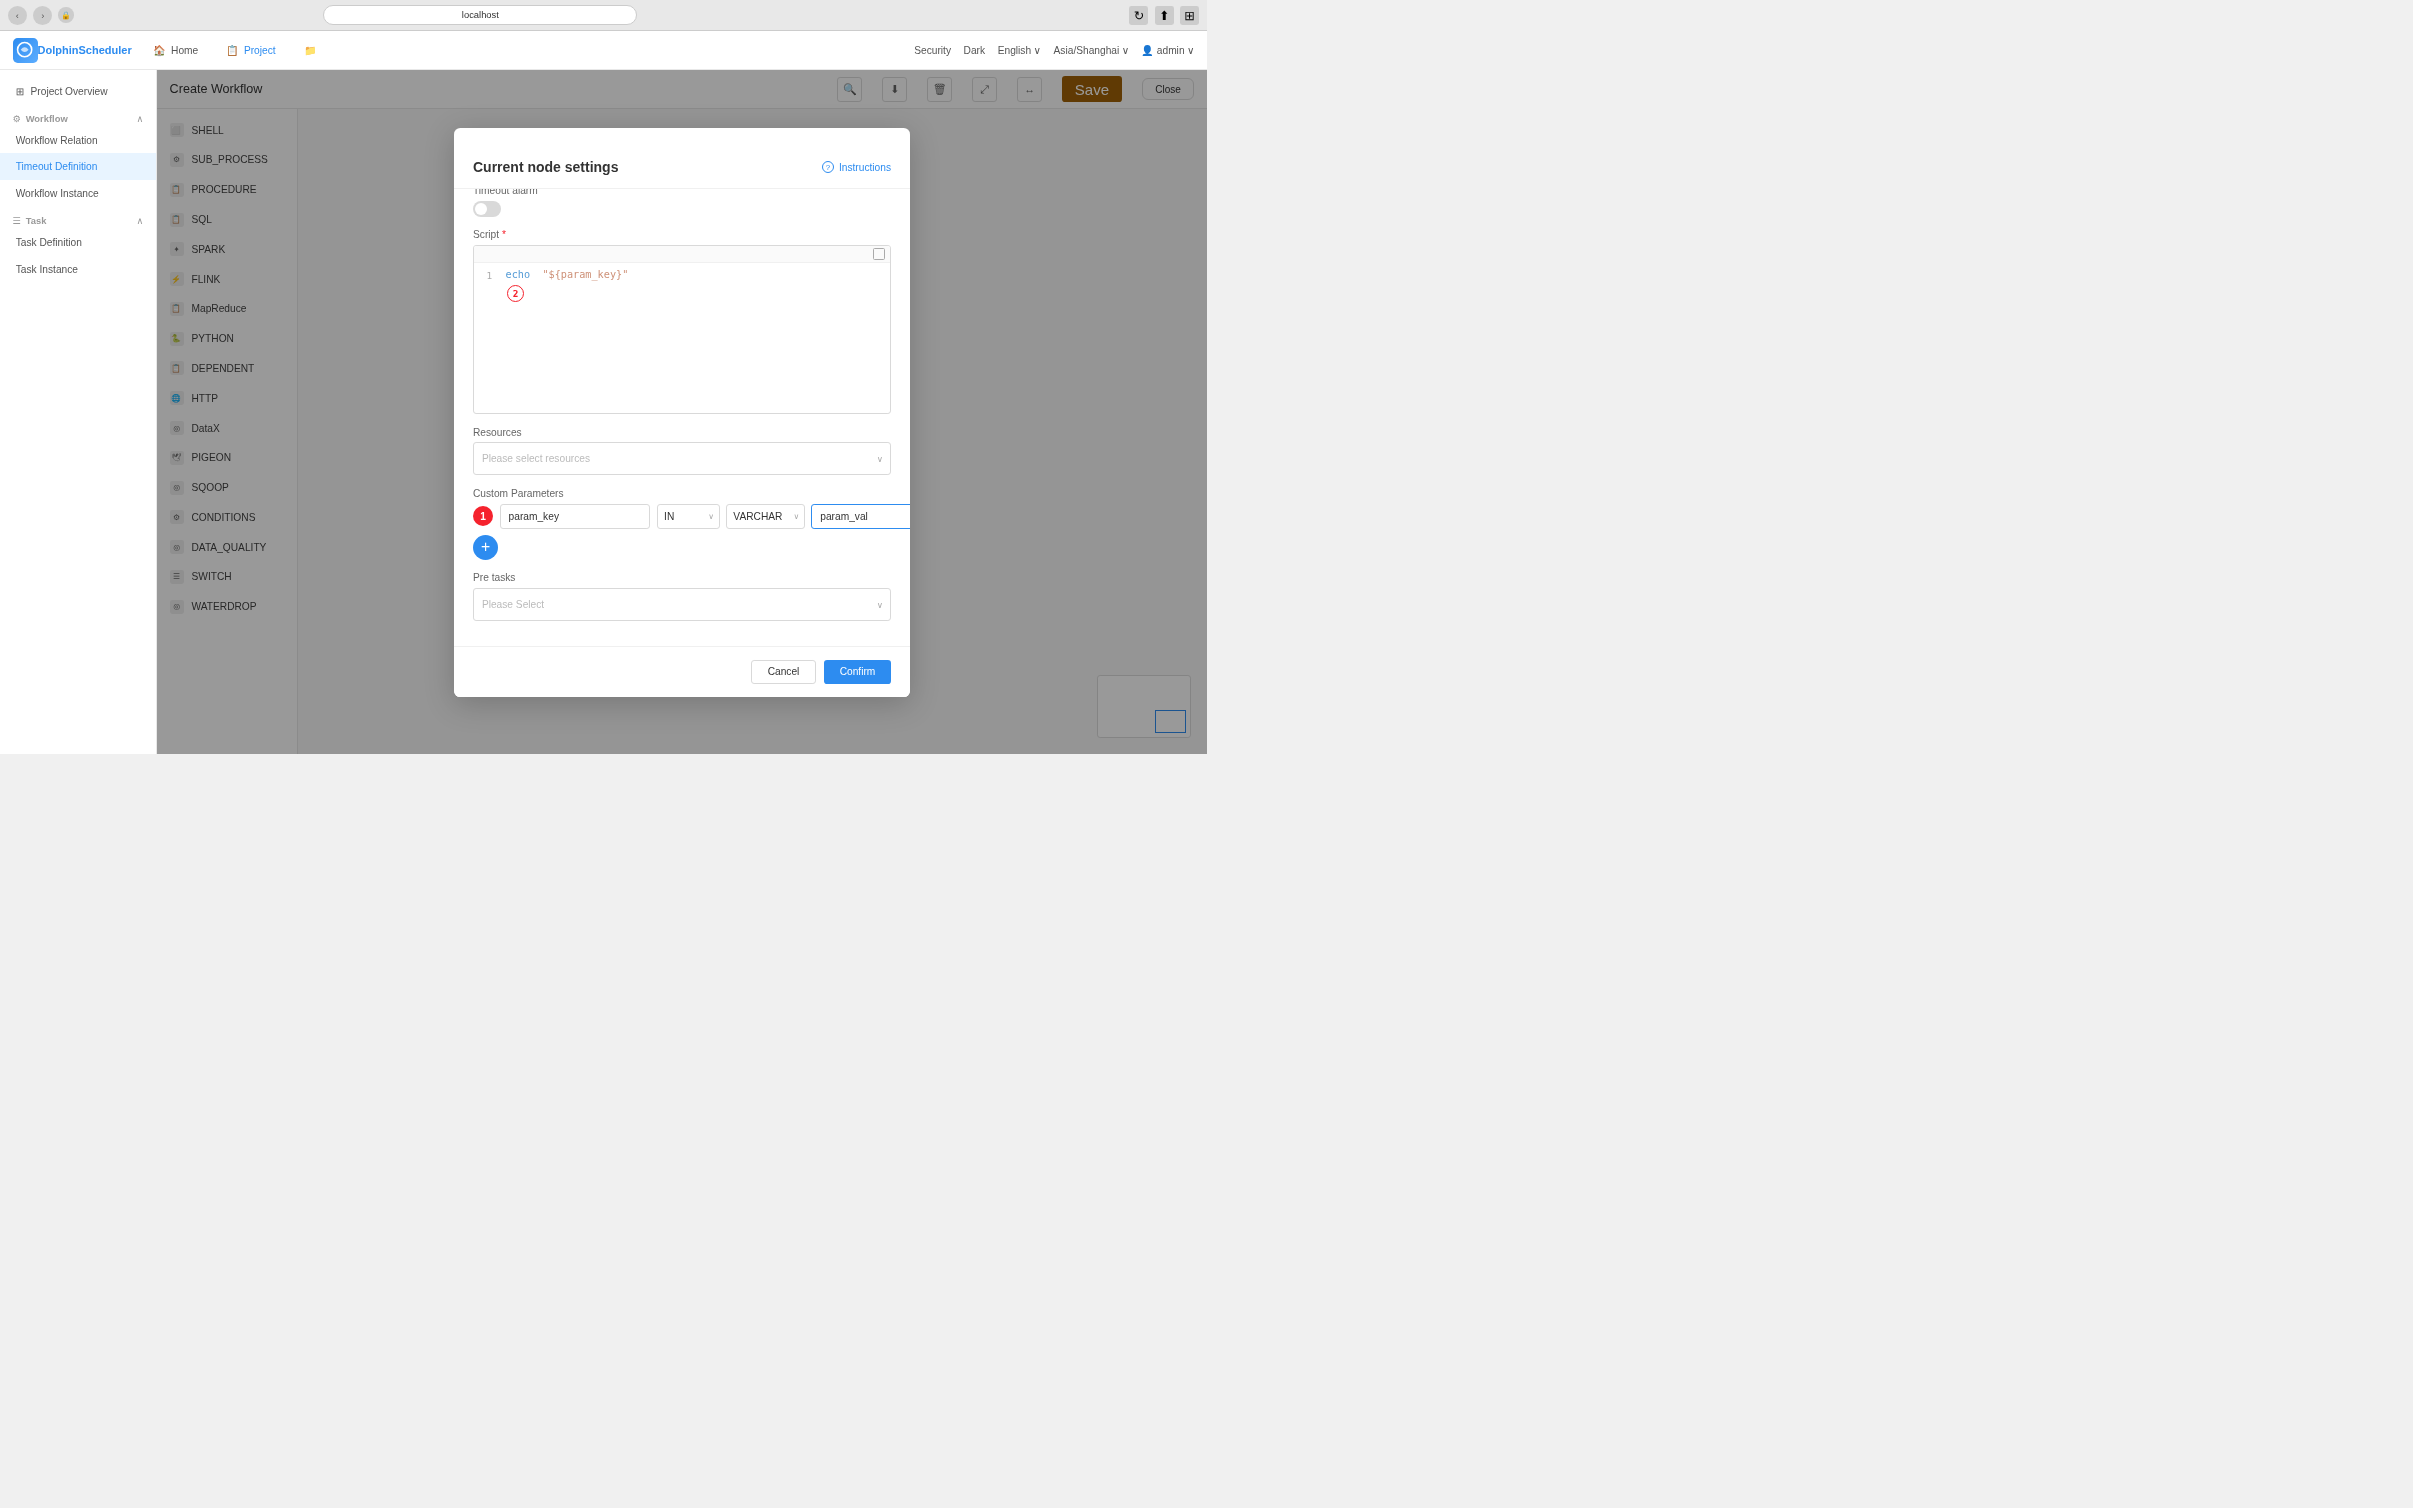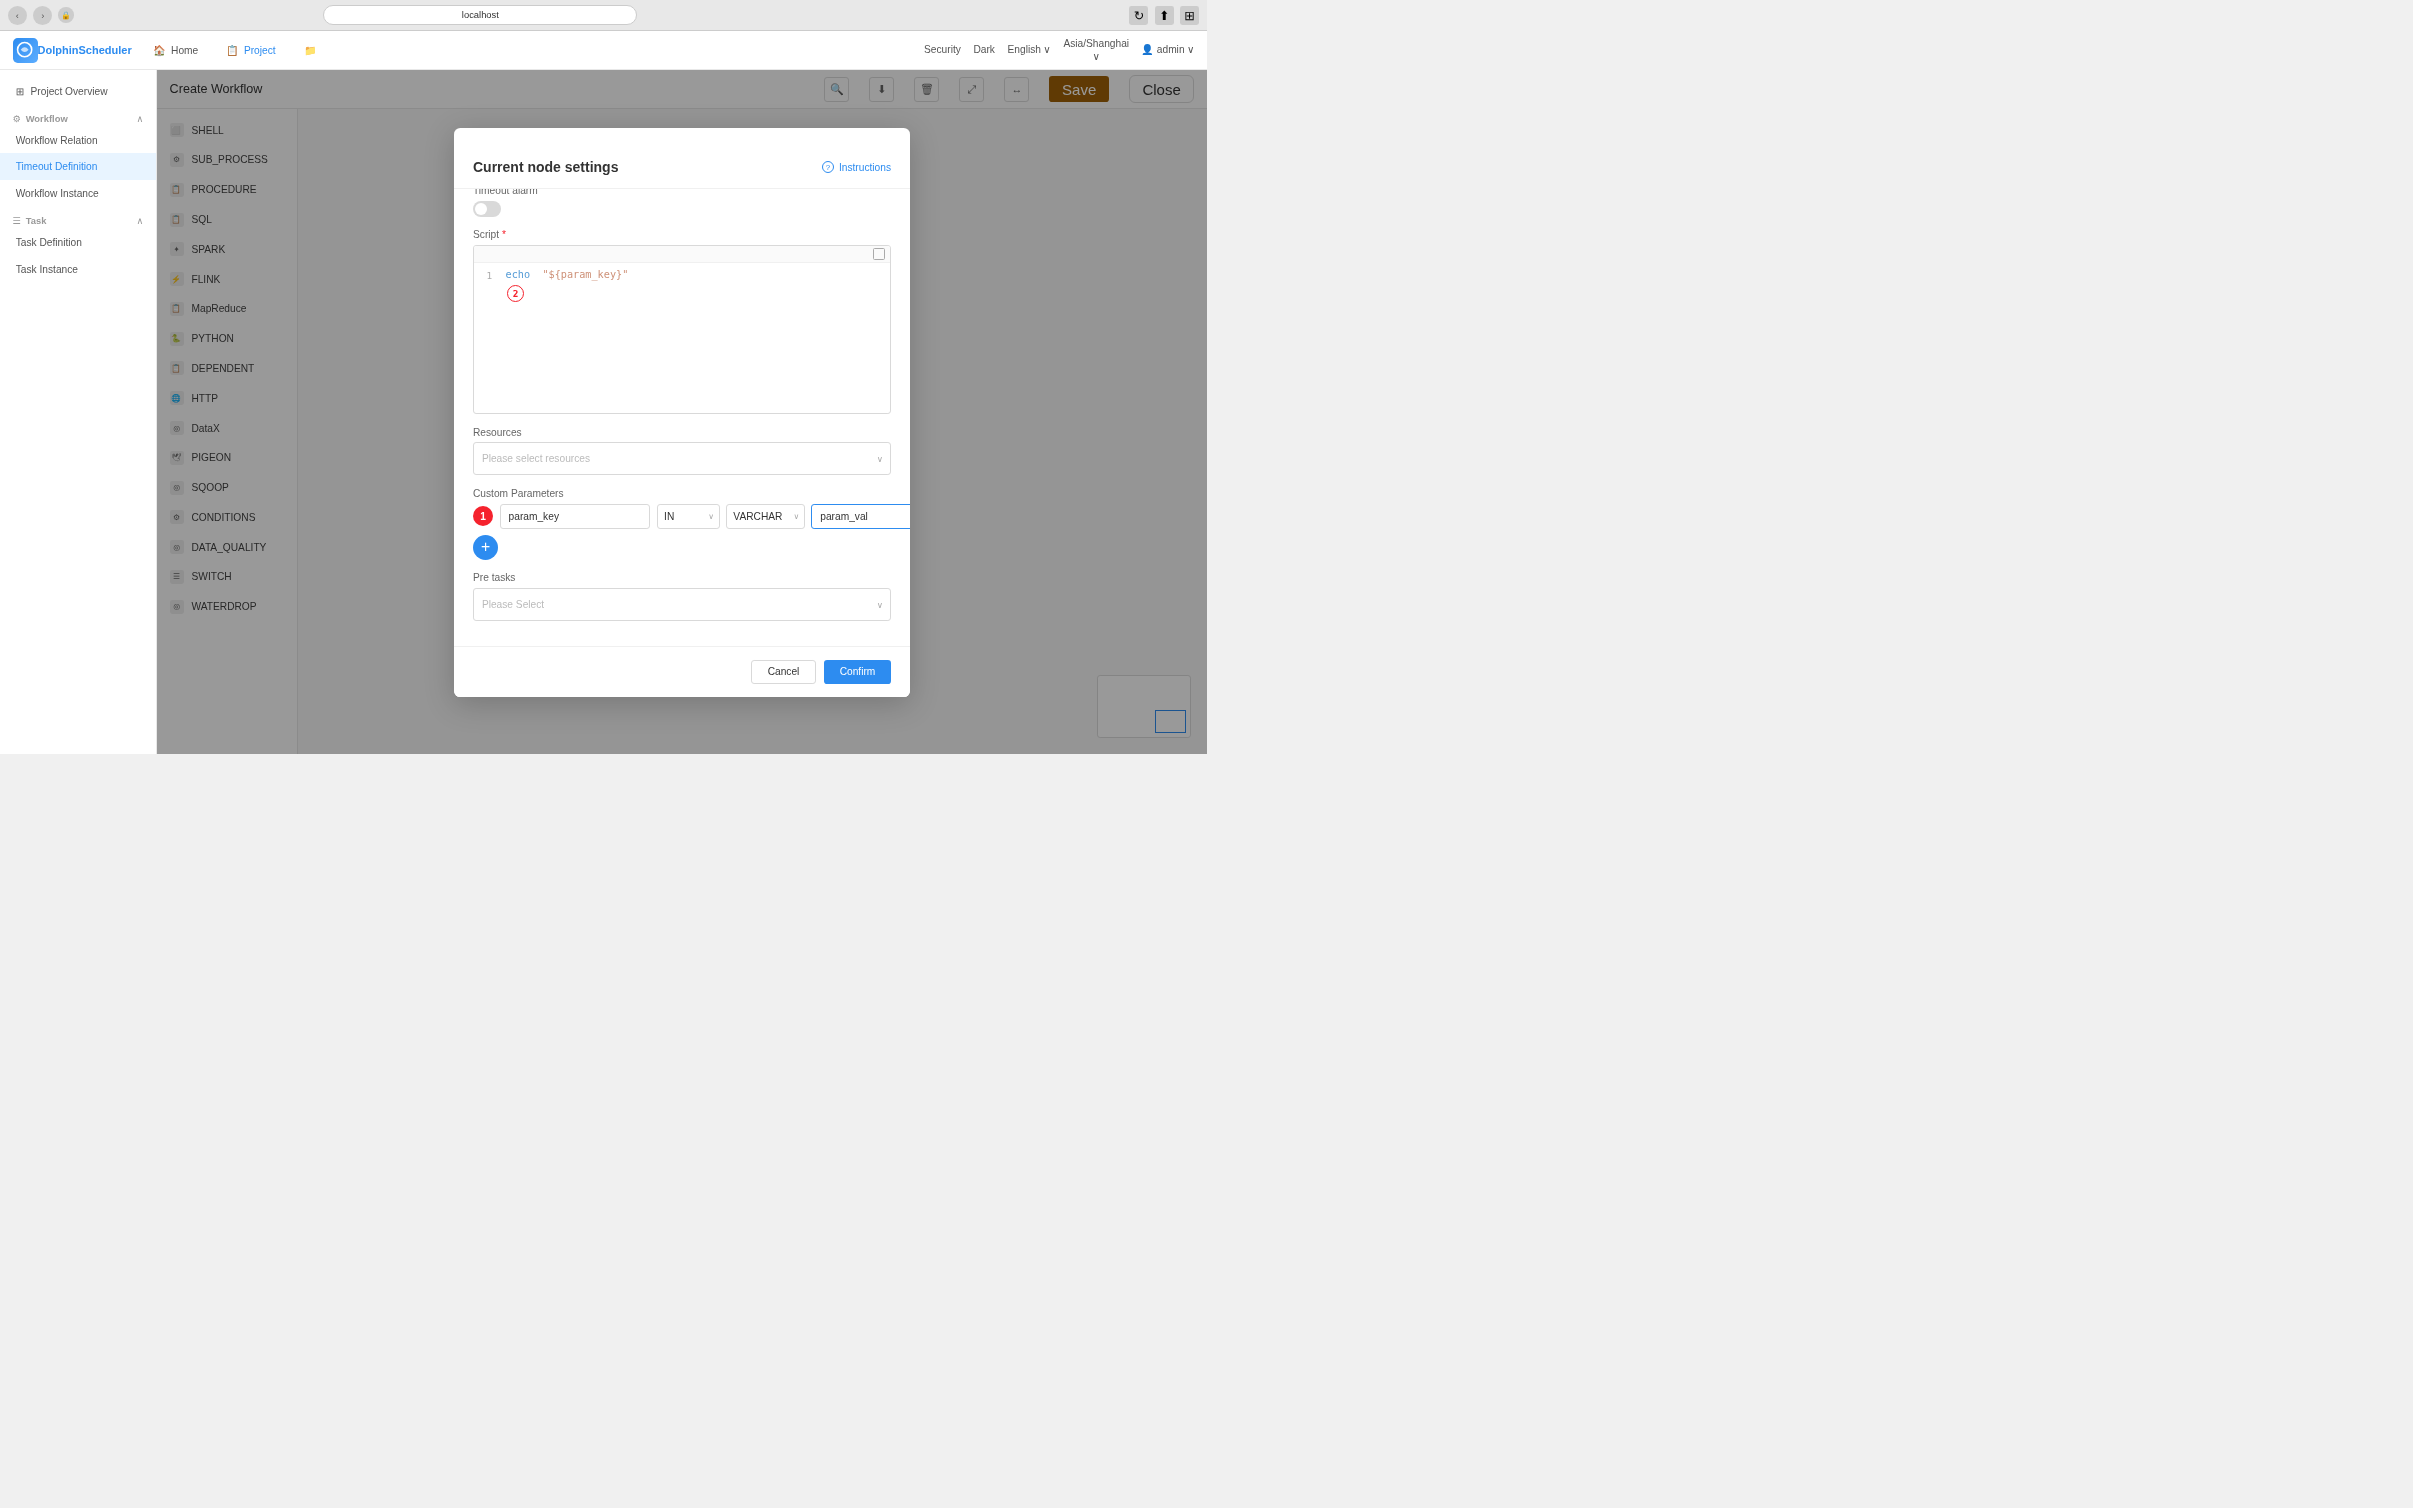--- a/index.html
+++ b/index.html
@@ -121,21 +121,21 @@
     .toolbar-btn {
       width: 25px; height: 25px;
       border: 0.8px solid #ddd; border-radius: 3.1px;
       background: white; cursor: pointer;
       display: flex; align-items: center; justify-content: center;
       font-size: 11px; color: #666;
     }
     .toolbar-btn-text {
       padding: 4.7px 12.6px;
       border-radius: 6px; cursor: pointer;
-      font-size: 15px;
+      font-size: 10px;
       border: 0.8px solid #ddd;
       background: white; color: #333;
     }
     .toolbar-btn-primary {
       padding: 4.7px 12.6px;
       border-radius: 3.1px; cursor: pointer;
       font-size: 15px; background: #a16207;
       color: white; border: none;
     }
 
@@ -380,21 +380,21 @@
       <span>📁</span>
     </div>
   </div>
   <div class="header-right">
     <span>Security</span>
     <span>Dark</span>
     <span style="display:flex;align-items:center;gap:2.4px;">
       <span>English</span>
       <span>∨</span>
     </span>
-    <span style="display:flex;align-items:center;gap:2.4px;flex-direction:column;">
+    <span style="display:flex;align-items:center;gap:2.4px;">
       <span>Asia/Shanghai</span>
       <span>∨</span>
     </span>
     <span style="display:flex;align-items:center;gap:2.4px;">
       <span>👤</span>
       <span>admin</span>
       <span>∨</span>
     </span>
   </div>
 </div>

